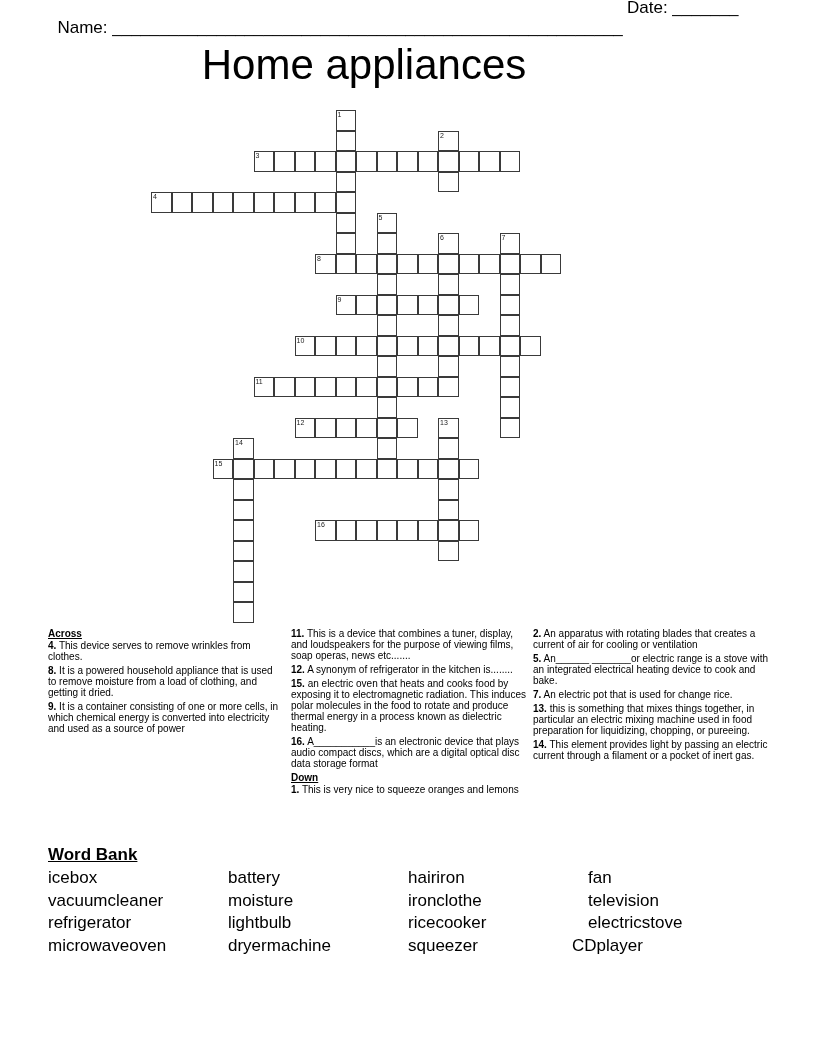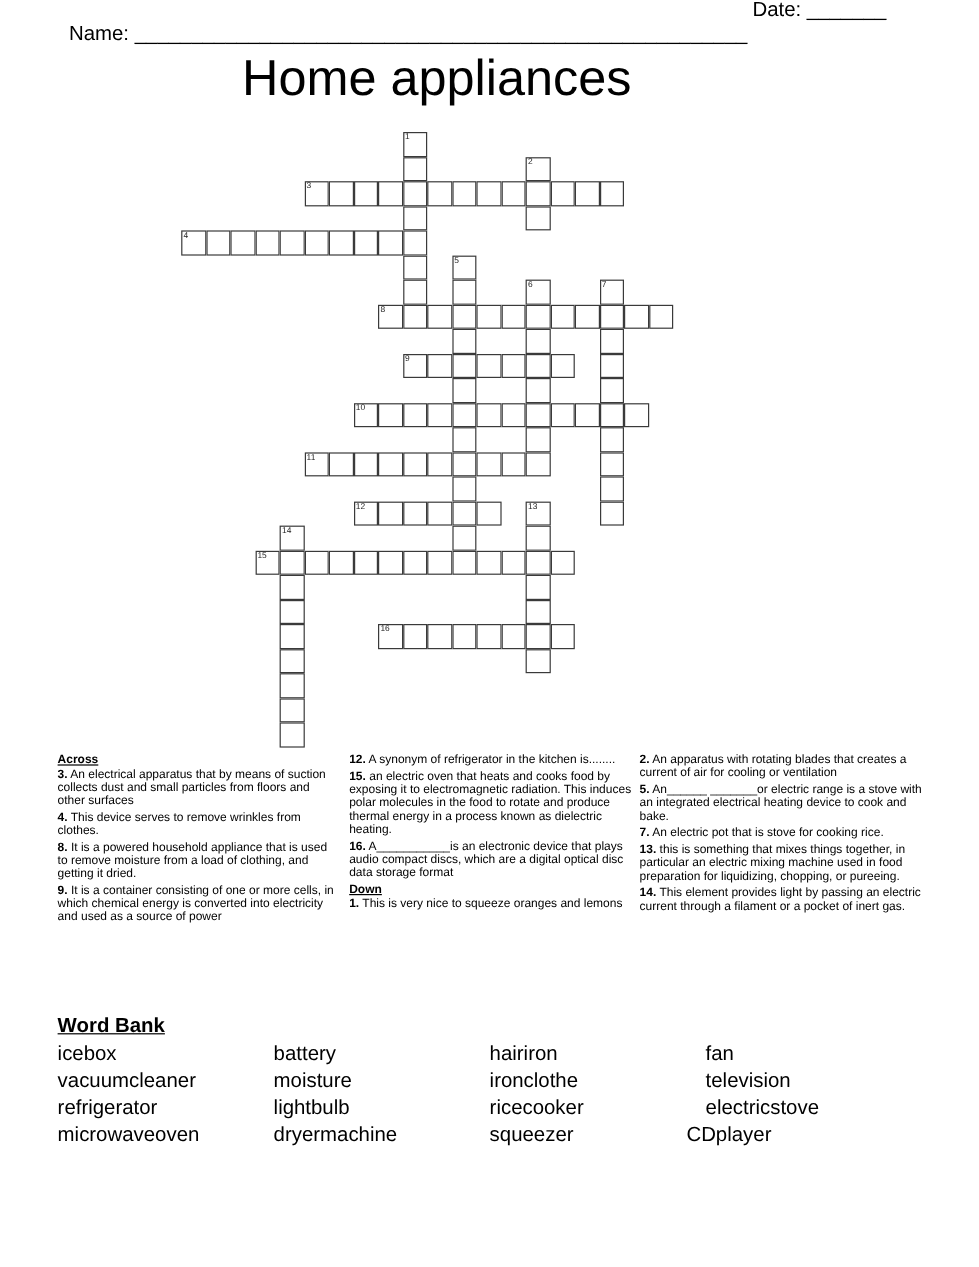--- a/index.html
+++ b/index.html
@@ -194,36 +194,36 @@
     <div class="cell" style="left: 356px; top: 520px;"></div>
     <div class="cell" style="left: 376.5px; top: 520px;"></div>
     <div class="cell" style="left: 397px; top: 520px;"></div>
     <div class="cell" style="left: 417.5px; top: 520px;"></div>
     <div class="cell" style="left: 458.5px; top: 520px;"></div>
   </div>
 
 <div class="clues">
   <div class="col" style="left:48px; width:232px;">
     <div class="section-h">Across</div>
-    <div class="clue"><b>3.</b><span> An electrical apparatus that by means of suction collects dust and small particles from floors and other surfaces</span></div>
     <div class="clue"><b>4.</b><span> This device serves to remove wrinkles from clothes.</span></div>
     <div class="clue"><b>8.</b><span> It is a powered household appliance that is used to remove moisture from a load of clothing, and getting it dried.</span></div>
     <div class="clue"><b>9.</b><span> It is a container consisting of one or more cells, in which chemical energy is converted into electricity and used as a source of power</span></div>
   </div>
   <div class="col" style="left:291px; width:235px;">
+    <div class="clue"><b>11.</b><span> This is a device that combines a tuner, display, and loudspeakers for the purpose of viewing films, soap operas, news etc.......</span></div>
     <div class="clue"><b>12.</b><span> A synonym of refrigerator in the kitchen is........</span></div>
     <div class="clue"><b>15.</b><span> an electric oven that heats and cooks food by exposing it to electromagnetic radiation. This induces polar molecules in the food to rotate and produce thermal energy in a process known as dielectric heating.</span></div>
     <div class="clue"><b>16.</b><span> A___________is an electronic device that plays audio compact discs, which are a digital optical disc data storage format</span></div>
     <div class="section-h">Down</div>
     <div class="clue"><b>1.</b><span> This is very nice to squeeze oranges and lemons</span></div>
   </div>
   <div class="col" style="left:533px; width:238px;">
     <div class="clue"><b>2.</b><span> An apparatus with rotating blades that creates a current of air for cooling or ventilation</span></div>
     <div class="clue"><b>5.</b><span> An______ _______or electric range is a stove with an integrated electrical heating device to cook and bake.</span></div>
-    <div class="clue"><b>7.</b><span> An electric pot that is stove for cooking rice.</span></div>
+    <div class="clue"><b>7.</b><span> An electric pot that is used for change rice.</span></div>
     <div class="clue"><b>13.</b><span> this is something that mixes things together, in particular an electric mixing machine used in food preparation for liquidizing, chopping, or pureeing.</span></div>
     <div class="clue"><b>14.</b><span> This element provides light by passing an electric current through a filament or a pocket of inert gas.</span></div>
   </div>
 </div>
 
 <div class="wordbank-h">Word Bank</div>
 <div class="wordbank">
   <div class="wb-item" style="left:0px;top:0px">icebox</div>
   <div class="wb-item" style="left:0px;top:22.5px">vacuumcleaner</div>
   <div class="wb-item" style="left:0px;top:45px">refrigerator</div>

